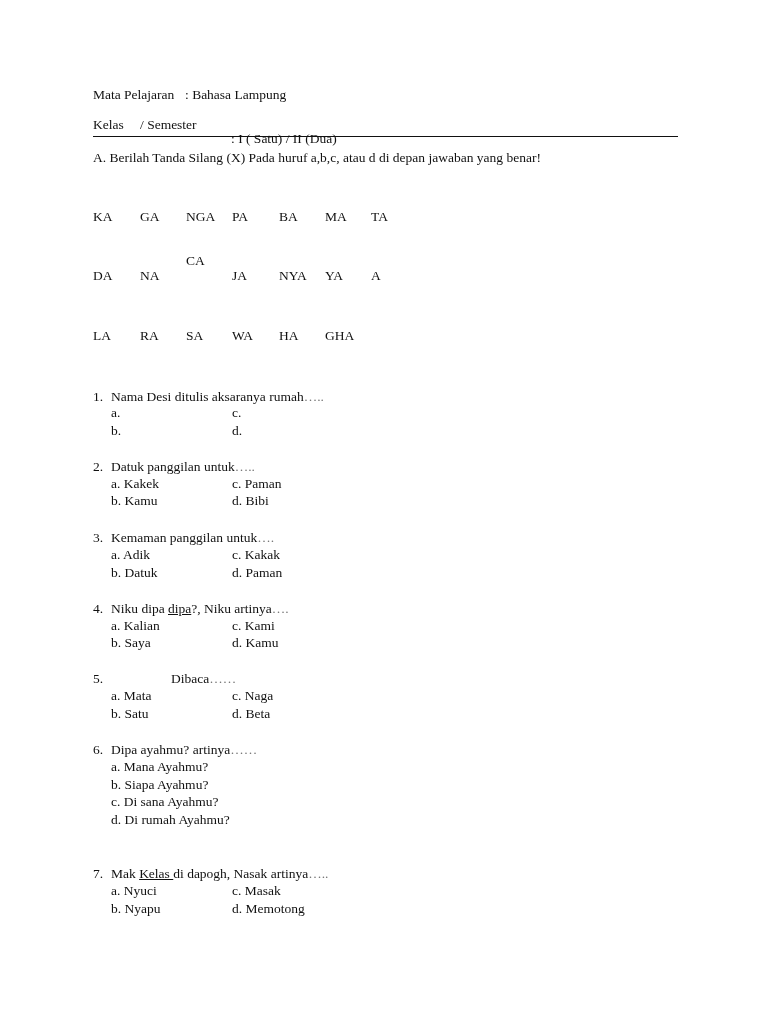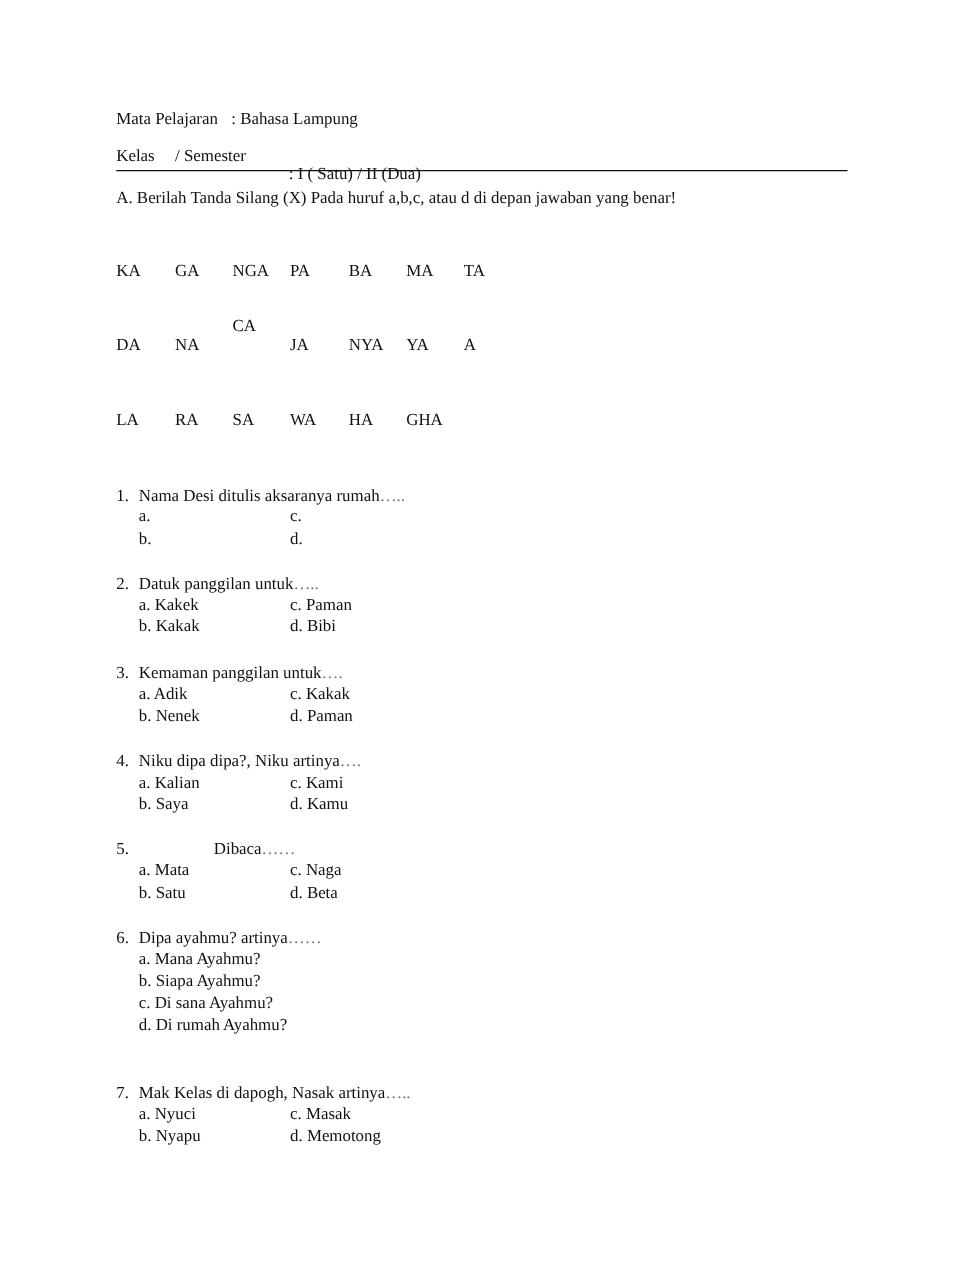--- a/index.html
+++ b/index.html
@@ -1,21 +1,21 @@
 <!DOCTYPE html>
 <html><head>
 <meta charset="utf-8">
 <style>
   html, body { margin:0; padding:0; background:#ffffff; }
   body { width:768px; height:1024px; position:relative; overflow:hidden;
          font-family:"Liberation Serif", "DejaVu Serif", serif; color:#111; font-size:13.5px; }
   .abs { position:absolute; white-space:nowrap; line-height:16px; }
   .rule { position:absolute; left:93px; top:136px; width:585px; height:0; border-top:1.2px solid #111; }
   .dots { color:#777; }
-  .u { }
+  .u { text-decoration:underline; }
 </style>
 </head>
 <body>
 
 <div class="abs" style="left:93px;top:87px">Mata Pelajaran</div>
 <div class="abs" style="left:185px;top:87px">: Bahasa Lampung</div>
 <div class="abs" style="left:93px;top:117px">Kelas</div>
 <div class="abs" style="left:140px;top:117px">/ Semester</div>
 <div class="abs" style="left:231px;top:131px">: I ( Satu) / II (Dua)</div>
 <div class="rule"></div>
@@ -54,30 +54,30 @@
   <div class="abs" style="left:232px;top:405px">c.</div>
   <div class="abs" style="left:111px;top:423px">b.</div>
   <div class="abs" style="left:232px;top:423px">d.</div>
 </div>
 
 <div>
   <div class="abs" style="left:93px;top:459px">2.</div>
   <div class="abs" style="left:111px;top:459px"><span>Datuk panggilan untuk</span><span class="dots">…..</span></div>
   <div class="abs" style="left:111px;top:476px">a. Kakek</div>
   <div class="abs" style="left:232px;top:476px">c. Paman</div>
-  <div class="abs" style="left:111px;top:493px">b. Kakak</div>
+  <div class="abs" style="left:111px;top:493px">b. Kamu</div>
   <div class="abs" style="left:232px;top:493px">d. Bibi</div>
 </div>
 
 <div>
   <div class="abs" style="left:93px;top:530px">3.</div>
   <div class="abs" style="left:111px;top:530px"><span>Kemaman panggilan untuk</span><span class="dots">….</span></div>
   <div class="abs" style="left:111px;top:547px">a. Adik</div>
   <div class="abs" style="left:232px;top:547px">c. Kakak</div>
-  <div class="abs" style="left:111px;top:565px">b. Nenek</div>
+  <div class="abs" style="left:111px;top:565px">b. Datuk</div>
   <div class="abs" style="left:232px;top:565px">d. Paman</div>
 </div>
 
 <div>
   <div class="abs" style="left:93px;top:601px">4.</div>
   <div class="abs" style="left:111px;top:601px"><span>Niku dipa </span><span class="u">dipa</span><span>?, Niku artinya</span><span class="dots">….</span></div>
   <div class="abs" style="left:111px;top:618px">a. Kalian</div>
   <div class="abs" style="left:232px;top:618px">c. Kami</div>
   <div class="abs" style="left:111px;top:635px">b. Saya</div>
   <div class="abs" style="left:232px;top:635px">d. Kamu</div>

